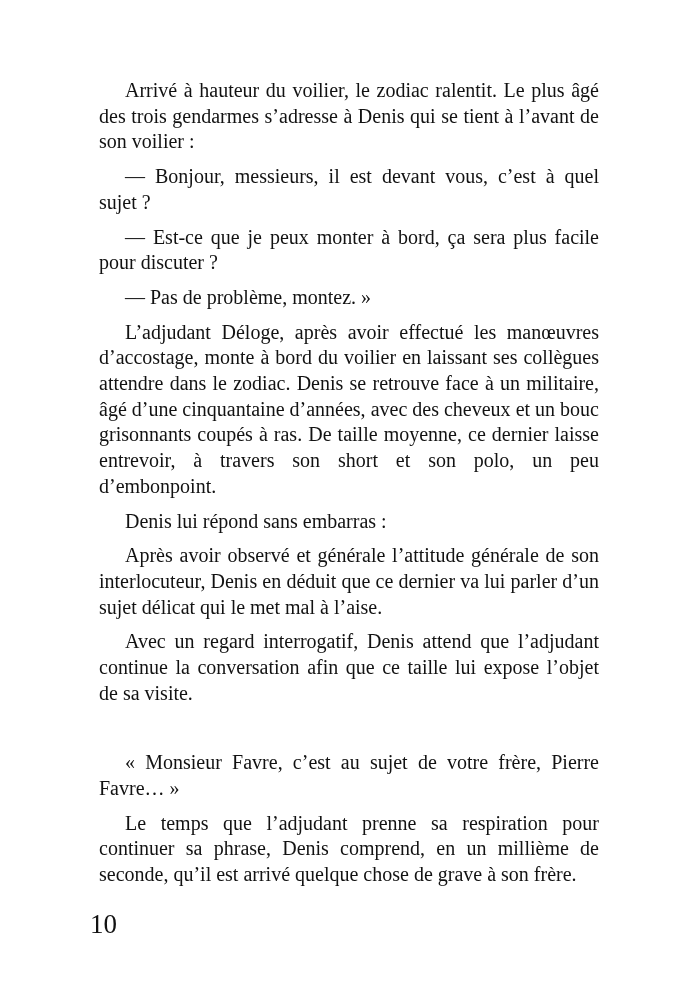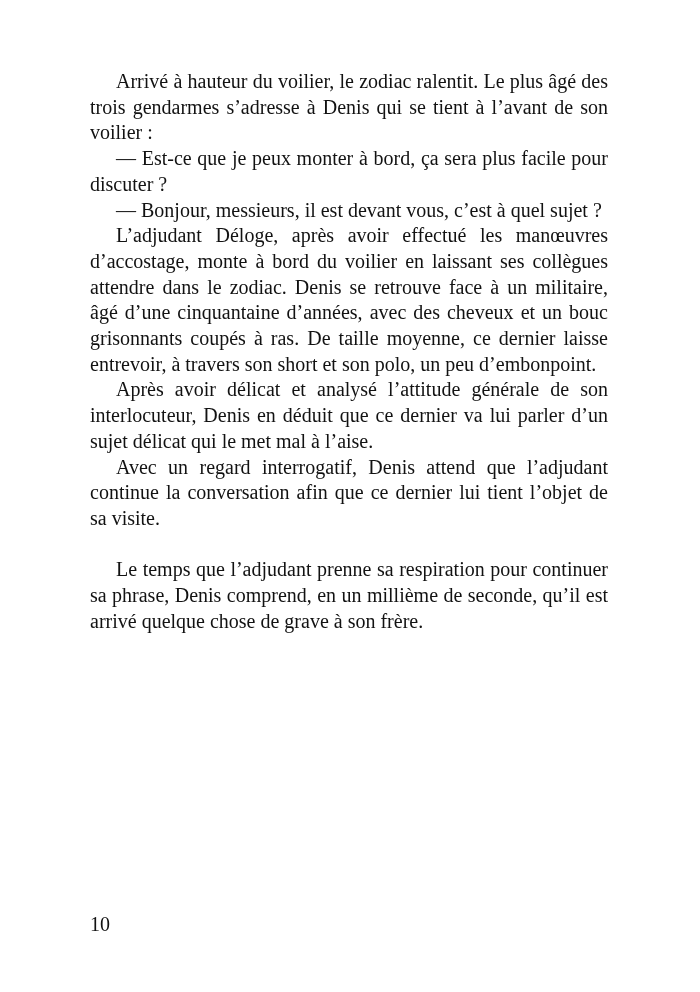--- a/index.html
+++ b/index.html
@@ -22,46 +22,49 @@
     font-size: 20px;
     line-height: 25.7px;
   }
   .text-block {
     position: absolute;
     left: 90px;
     top: 69px;
     width: 518px;
   }
   .text-block p {
-    margin: 0;
+    margin: 9px;
     padding: 0;
     text-indent: 26px;
     text-align: justify;
   }
   .section-break {
     height: 25.7px;
   }
   .folio {
     position: absolute;
     left: 90px;
     top: 912px;
     font-family: "Liberation Serif", "DejaVu Serif", serif;
-    font-size: 20px;
+    font-size: 27px;
     line-height: 25.7px;
     color: #121212;
   }
 </style>
 </head>
 <body>
 
 <div class="page">
   <div class="text-block">
     <p>Arrivé à hauteur du voilier, le zodiac ralentit. Le plus âgé des trois gendarmes s’adresse à Denis qui se tient à l’avant de son voilier&nbsp;:</p>
+    <p>—&nbsp;Bonjour, messieurs, il est devant vous, c’est à quel sujet&nbsp;?</p>
     <p>—&nbsp;Est-ce que je peux monter à bord, ça sera plus facile pour discuter&nbsp;?</p>
-    <p>—&nbsp;Bonjour, messieurs, il est devant vous, c’est à quel sujet&nbsp;?</p>
+    <p>—&nbsp;Pas de problème, montez.&nbsp;»</p>
     <p>L’adjudant Déloge, après avoir effectué les manœuvres d’accostage, monte à bord du voilier en laissant ses collègues attendre dans le zodiac. Denis se retrouve face à un militaire, âgé d’une cinquantaine d’années, avec des cheveux et un bouc grisonnants coupés à ras. De taille moyenne, ce dernier laisse entrevoir, à travers son short et son polo, un peu d’embonpoint.</p>
-    <p>Après avoir délicat et analysé l’attitude générale de son interlocuteur, Denis en déduit que ce dernier va lui parler d’un sujet délicat qui le met mal à l’aise.</p>
-    <p>Avec un regard interrogatif, Denis attend que l’adjudant continue la conversation afin que ce dernier lui tient l’objet de sa visite.</p>
+    <p>Denis lui répond sans embarras&nbsp;:</p>
+    <p>Après avoir observé et générale l’attitude générale de son interlocuteur, Denis en déduit que ce dernier va lui parler d’un sujet délicat qui le met mal à l’aise.</p>
+    <p>Avec un regard interrogatif, Denis attend que l’adjudant continue la conversation afin que ce taille lui expose l’objet de sa visite.</p>
     <div class="section-break"></div>
+    <p>«&nbsp;Monsieur Favre, c’est au sujet de votre frère, Pierre Favre…&nbsp;»</p>
     <p>Le temps que l’adjudant prenne sa respiration pour continuer sa phrase, Denis comprend, en un millième de seconde, qu’il est arrivé quelque chose de grave à son frère.</p>
   </div>
   <div class="folio">10</div>
 </div>
 
 </body></html>

